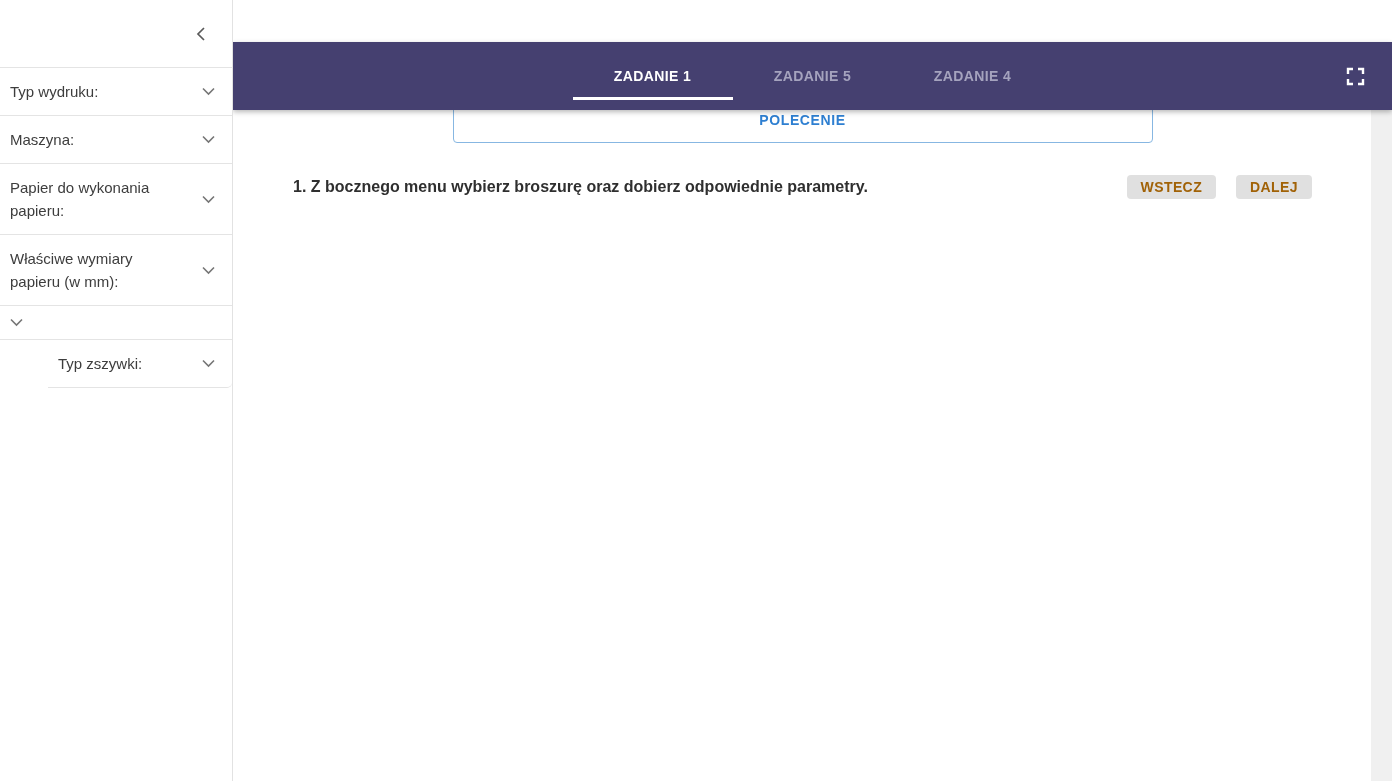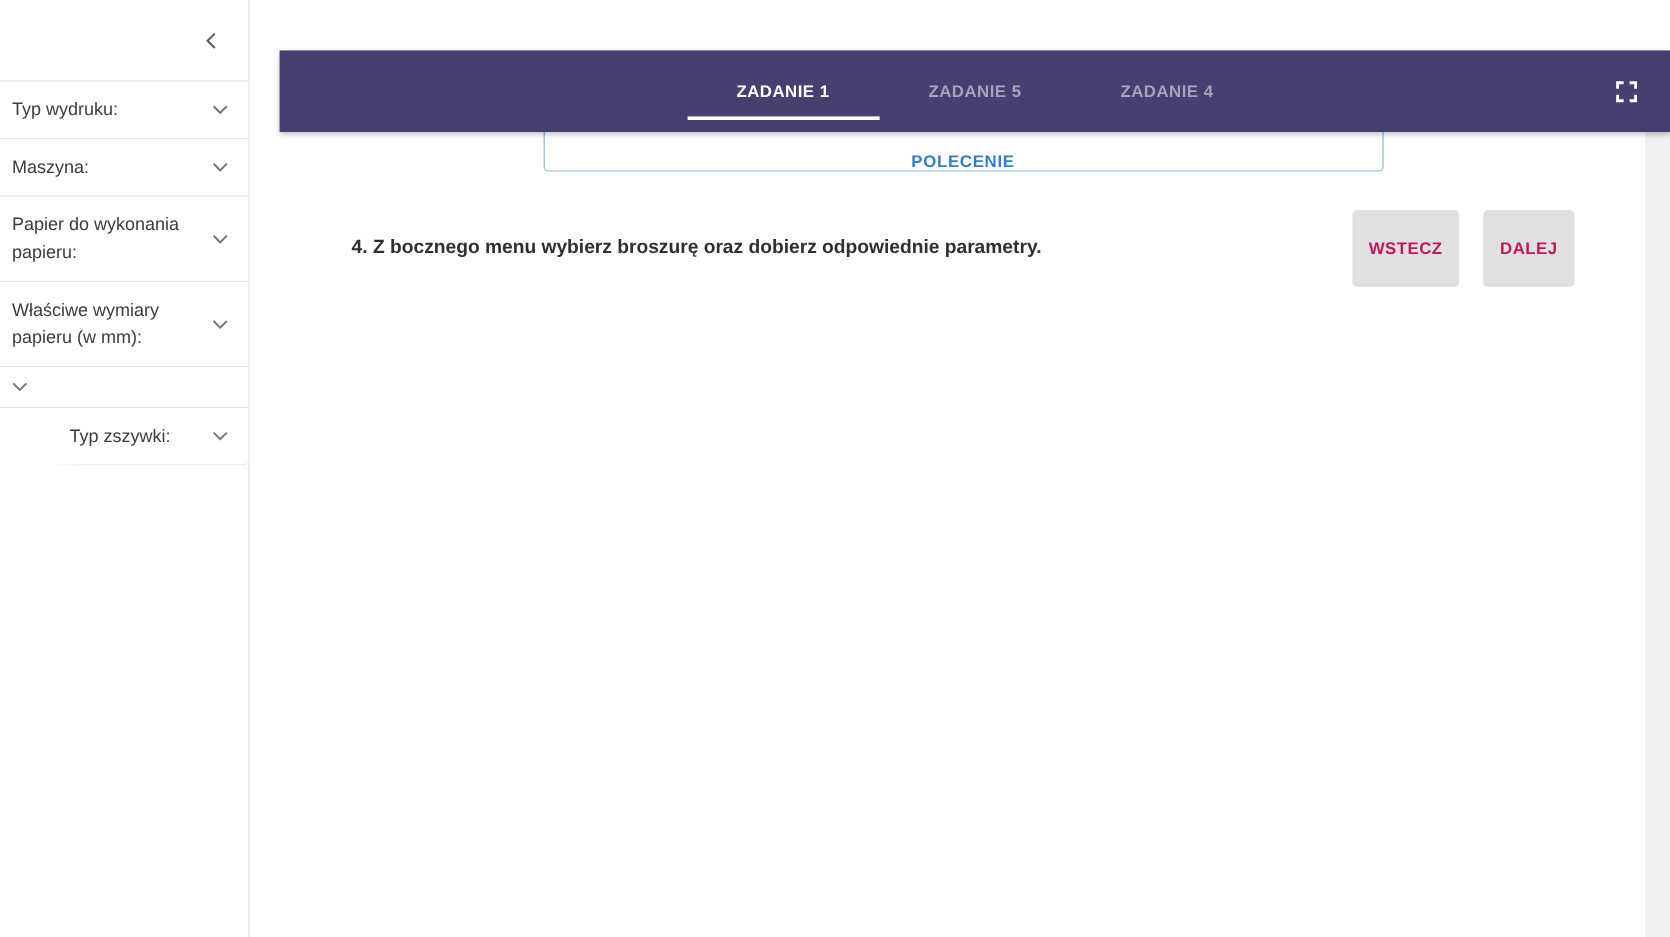--- a/index.html
+++ b/index.html
@@ -53,21 +53,21 @@
     transform: translateY(-50%);
     width: 26px; height: 26px;
     display: flex; align-items: center; justify-content: center;
     cursor: pointer;
   }
 
   
   .sidebar {
     position: absolute;
     left: 0; top: 0; bottom: 0;
-    width: 208px;
+    width: 233px;
     background: #ffffff;
     border-right: 1px solid #e2e2e2;
     z-index: 11;
   }
   .sidebar-top { height: 68px; position: relative; border-bottom: 1px solid #e4e4e4; }
   .collapse-btn {
     position: absolute;
     right: 22px; top: 25px;
     width: 18px; height: 18px;
     display: flex; align-items: center; justify-content: center;
@@ -106,21 +106,21 @@
     background: #ffffff;
   }
   .polecenie-box {
     width: 700px;
     height: 46px;
     margin: 29px auto 0 auto;
     border: 1px solid #87b7e2;
     border-radius: 4px;
     background: #ffffff;
     display: flex;
-    align-items: flex-end;
+    align-items: center;
     justify-content: center;
     cursor: pointer;
   }
   .polecenie-label {
     color: #2e7fd1;
     font-size: 14px;
     font-weight: 700;
     letter-spacing: 0.6px;
   }
   .task-row {
@@ -132,28 +132,28 @@
   }
   .instruction {
     font-size: 16px;
     font-weight: 700;
     color: #2f2f2f;
     padding-right: 30px;
   }
   .nav-buttons { display: flex; gap: 20px; flex: 0 0 auto; }
   .btn {
     background: #e0e0e0;
-    color: #be185d;
+    color: #a16207;
     border: none;
     border-radius: 4px;
     font-family: inherit;
     font-size: 14px;
     font-weight: 700;
     letter-spacing: 0.4px;
-    padding: 24px 14px;
+    padding: 4px 14px;
     min-width: 72px;
     cursor: default;
   }
 </style>
 </head>
 <body>
 
 <aside class="sidebar">
   <div class="sidebar-top">
     <span class="collapse-btn">
@@ -230,19 +230,19 @@
   </span>
 </header>
 
 <div class="scroll-track"></div>
 
 <main class="main">
   <div class="polecenie-box">
     <span class="polecenie-label">POLECENIE</span>
   </div>
   <div class="task-row">
-    <div class="instruction">4. Z bocznego menu wybierz broszurę oraz dobierz odpowiednie parametry.</div>
+    <div class="instruction">1. Z bocznego menu wybierz broszurę oraz dobierz odpowiednie parametry.</div>
     <div class="nav-buttons">
       <button class="btn" disabled="">WSTECZ</button>
       <button class="btn" disabled="">DALEJ</button>
     </div>
   </div>
 </main>
 
 </body></html>

